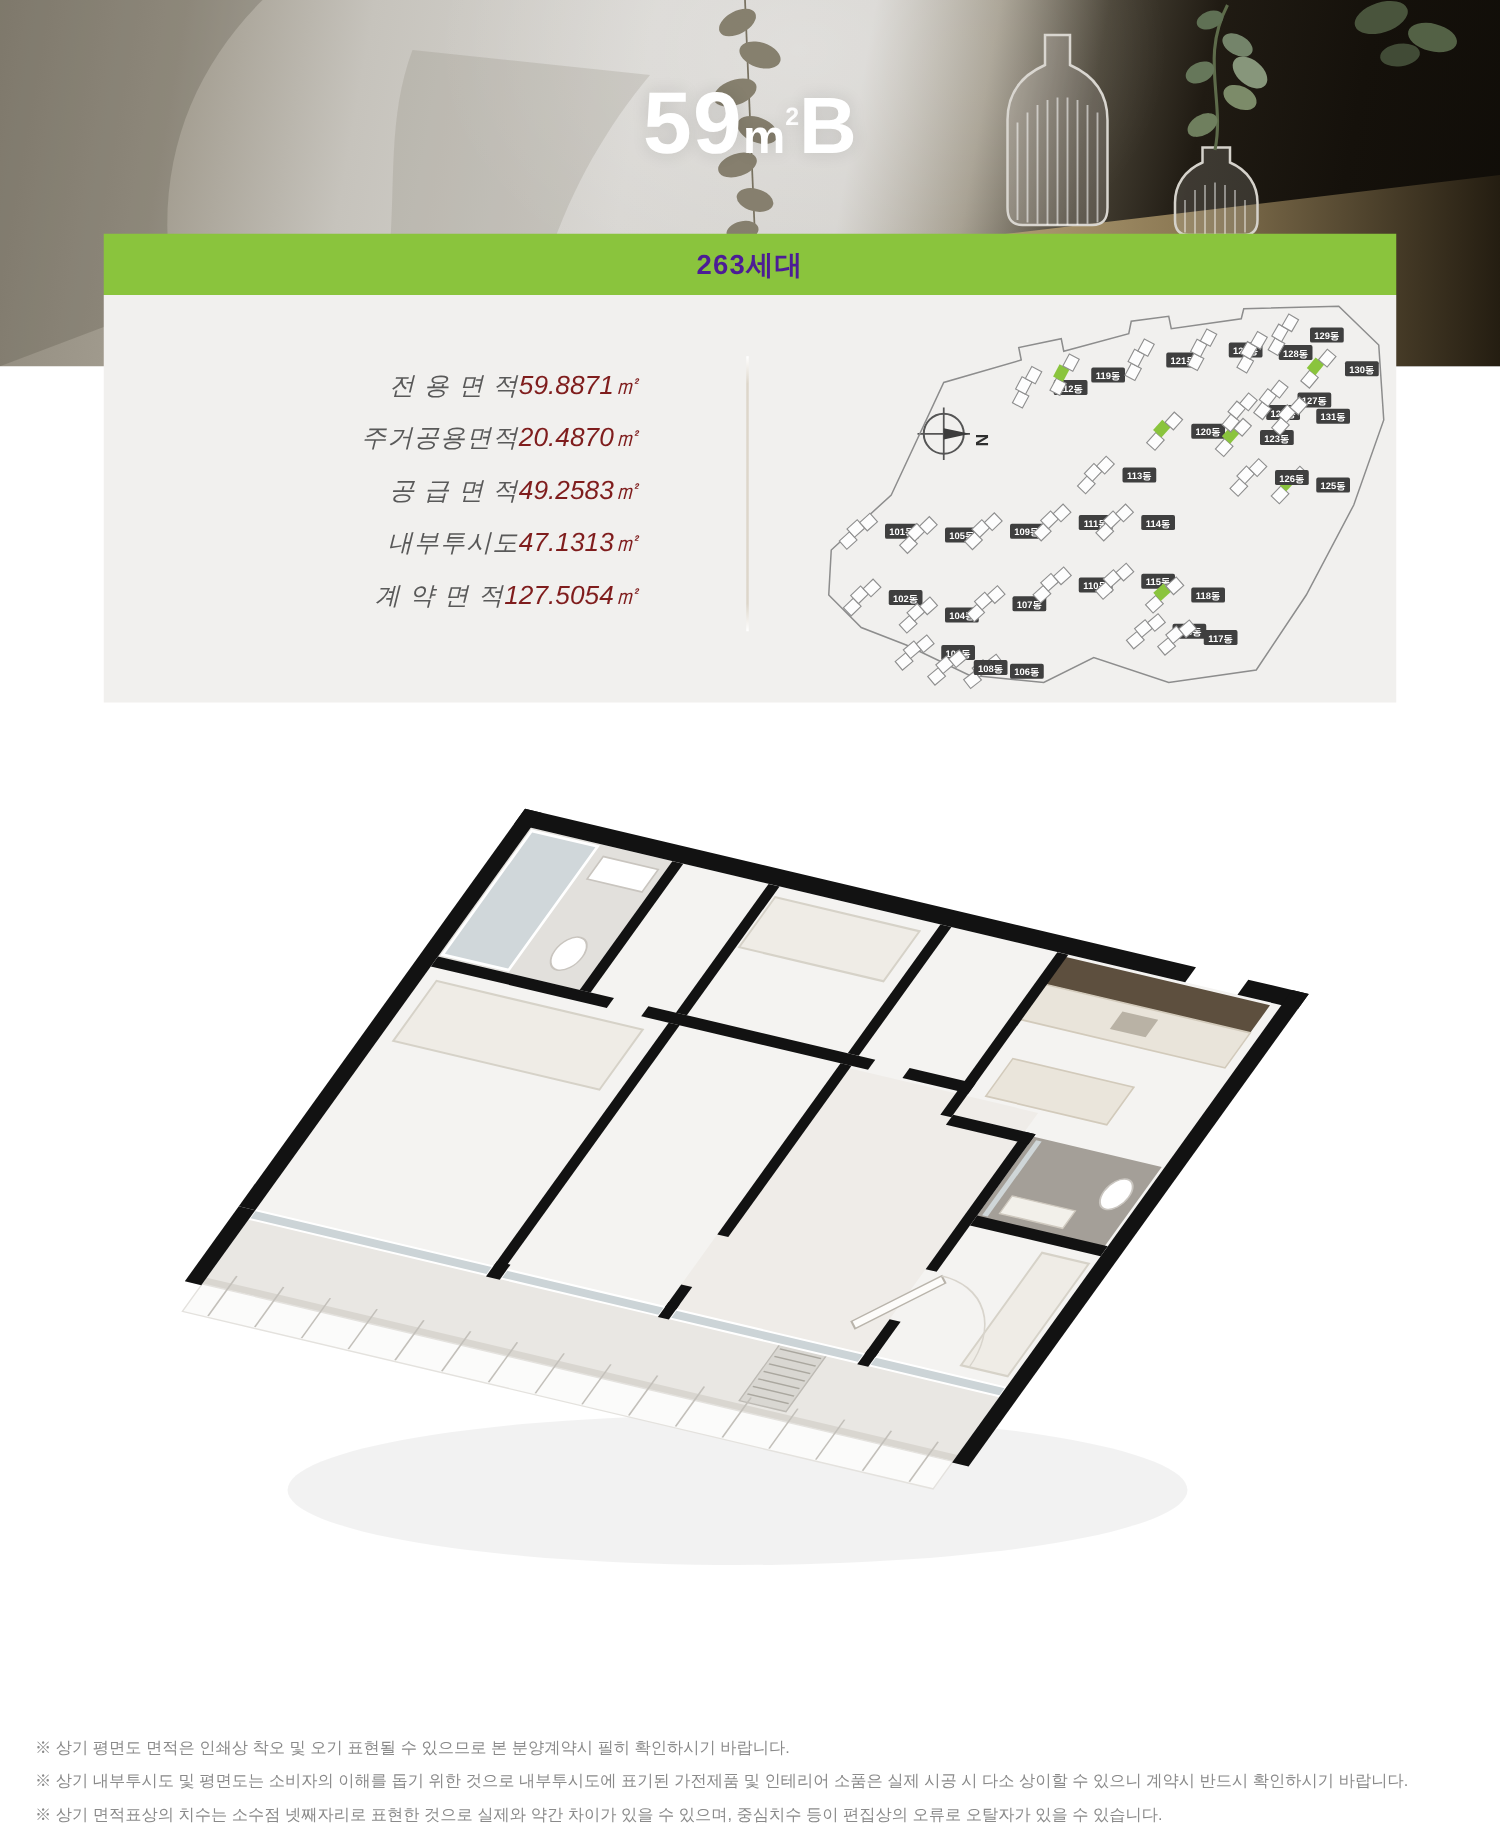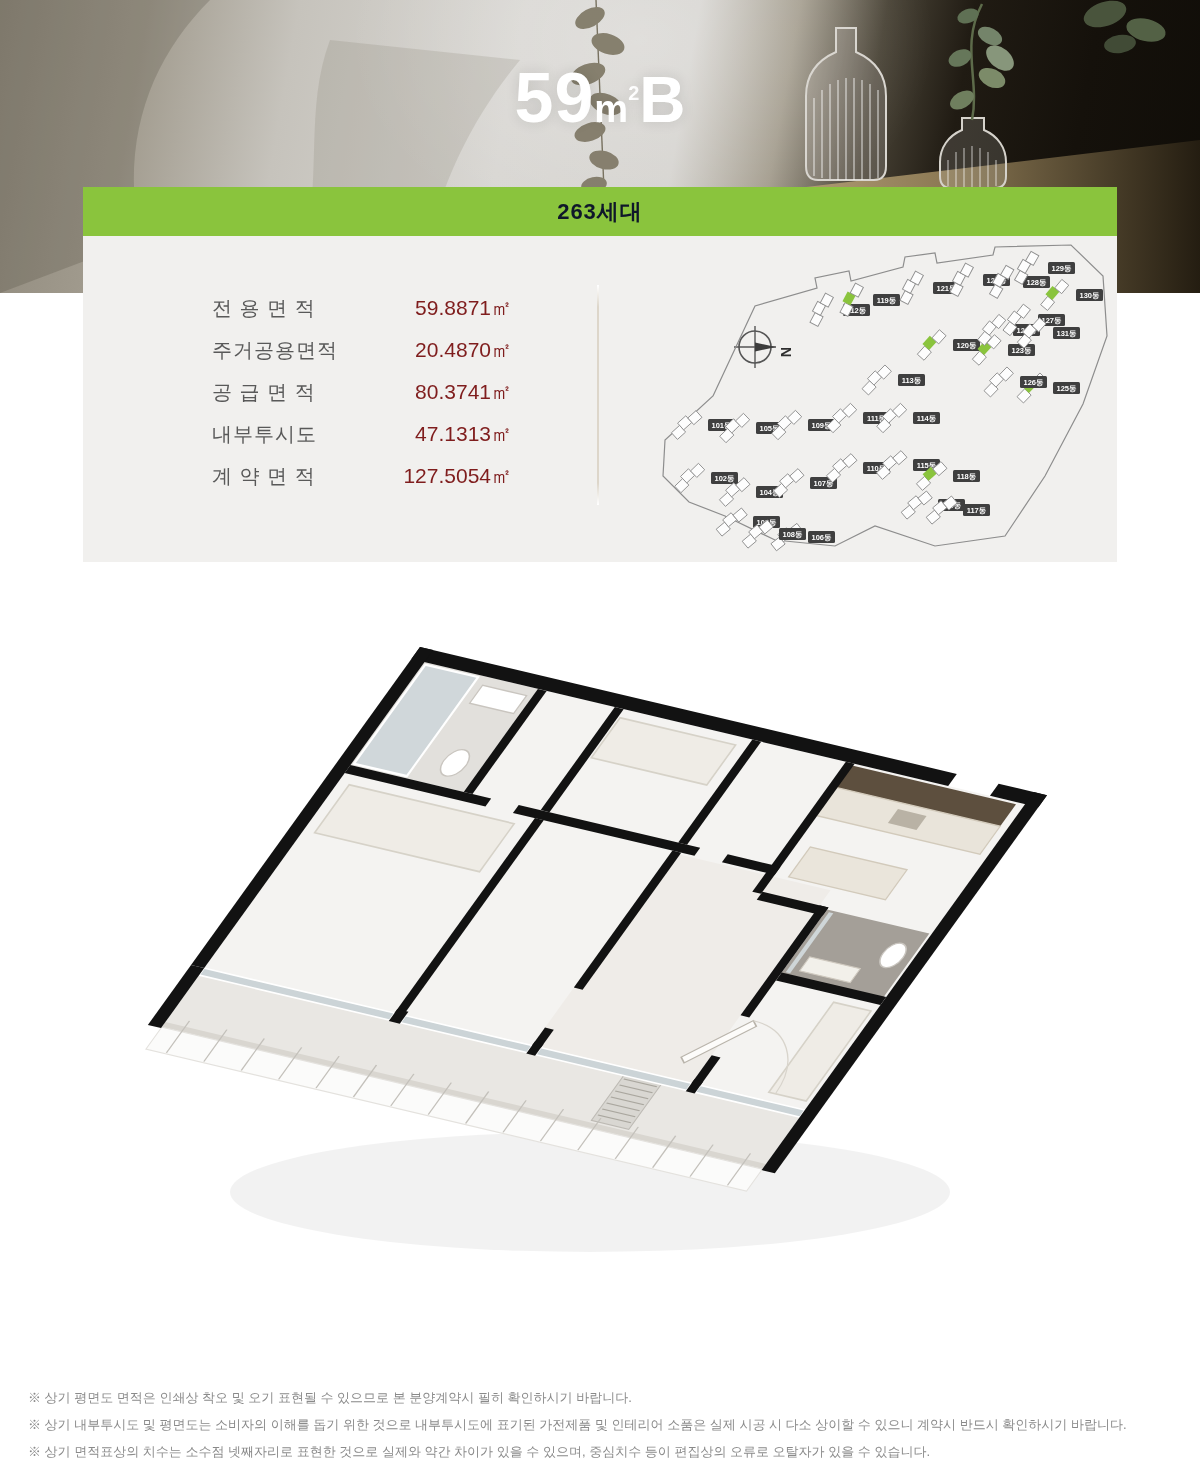--- a/index.html
+++ b/index.html
@@ -24,30 +24,30 @@
   .hero-title .t-big { font-size:70px; font-weight:bold; letter-spacing:1px; }
   .hero-title .t-m   { font-size:38px; font-weight:bold; }
   .hero-title .t-sup { font-size:20px; font-weight:bold; vertical-align:22px; }
   .hero-title .t-b   { font-size:64px; font-weight:bold; }
 
   
   .banner {
     position:absolute; left:83px; top:187px; width:1034px; height:49px;
     background:#8ac43d; z-index:4;
     display:flex; align-items:center; justify-content:center;
-    color:#0f172a; font-size:22px; font-weight:bold; letter-spacing:1px;
+    color:#4c1d95; font-size:22px; font-weight:bold; letter-spacing:1px;
   }
 
   
   .panel {
     position:absolute; left:83px; top:236px; width:1034px; height:326px;
     background:#f1f0ee; z-index:4;
   }
   .area-table { position:absolute; left:129px; top:58px; width:300px; }
-  .area-row { display:flex; justify-content:space-between; align-items:baseline; height:42px; }
+  .area-row { display:flex; justify-content:flex-end; align-items:baseline; height:42px;font-style:italic; }
   .area-label { font-size:20px; color:#595959; letter-spacing:1px; white-space:pre; }
   .area-value { font-size:21px; color:#7f1d1d; text-align:right; }
   .v-divider {
     position:absolute; left:514px; top:49px; width:2px; height:220px;
     background:linear-gradient(#fff,#ddd6ca 10%, #ddd6ca 90%, #fff);
   }
   .sitemap { position:absolute; left:520px; top:8px; width:514px; height:312px; }
 
   
   .floorplan { position:absolute; left:120px; top:592px; width:960px; height:760px; z-index:2; }
@@ -144,21 +144,21 @@
       <div class="area-row">
         <span class="area-label">전 용 면 적</span>
         <span class="area-value">59.8871㎡</span>
       </div>
       <div class="area-row">
         <span class="area-label">주거공용면적</span>
         <span class="area-value">20.4870㎡</span>
       </div>
       <div class="area-row">
         <span class="area-label">공 급 면 적</span>
-        <span class="area-value">80.3741㎡</span>
+        <span class="area-value">49.2583㎡</span>
       </div>
       <div class="area-row">
         <span class="area-label">내부투시도</span>
         <span class="area-value">47.1313㎡</span>
       </div>
       <div class="area-row">
         <span class="area-label">계 약 면 적</span>
         <span class="area-value">127.5054㎡</span>
       </div>
     </div>

